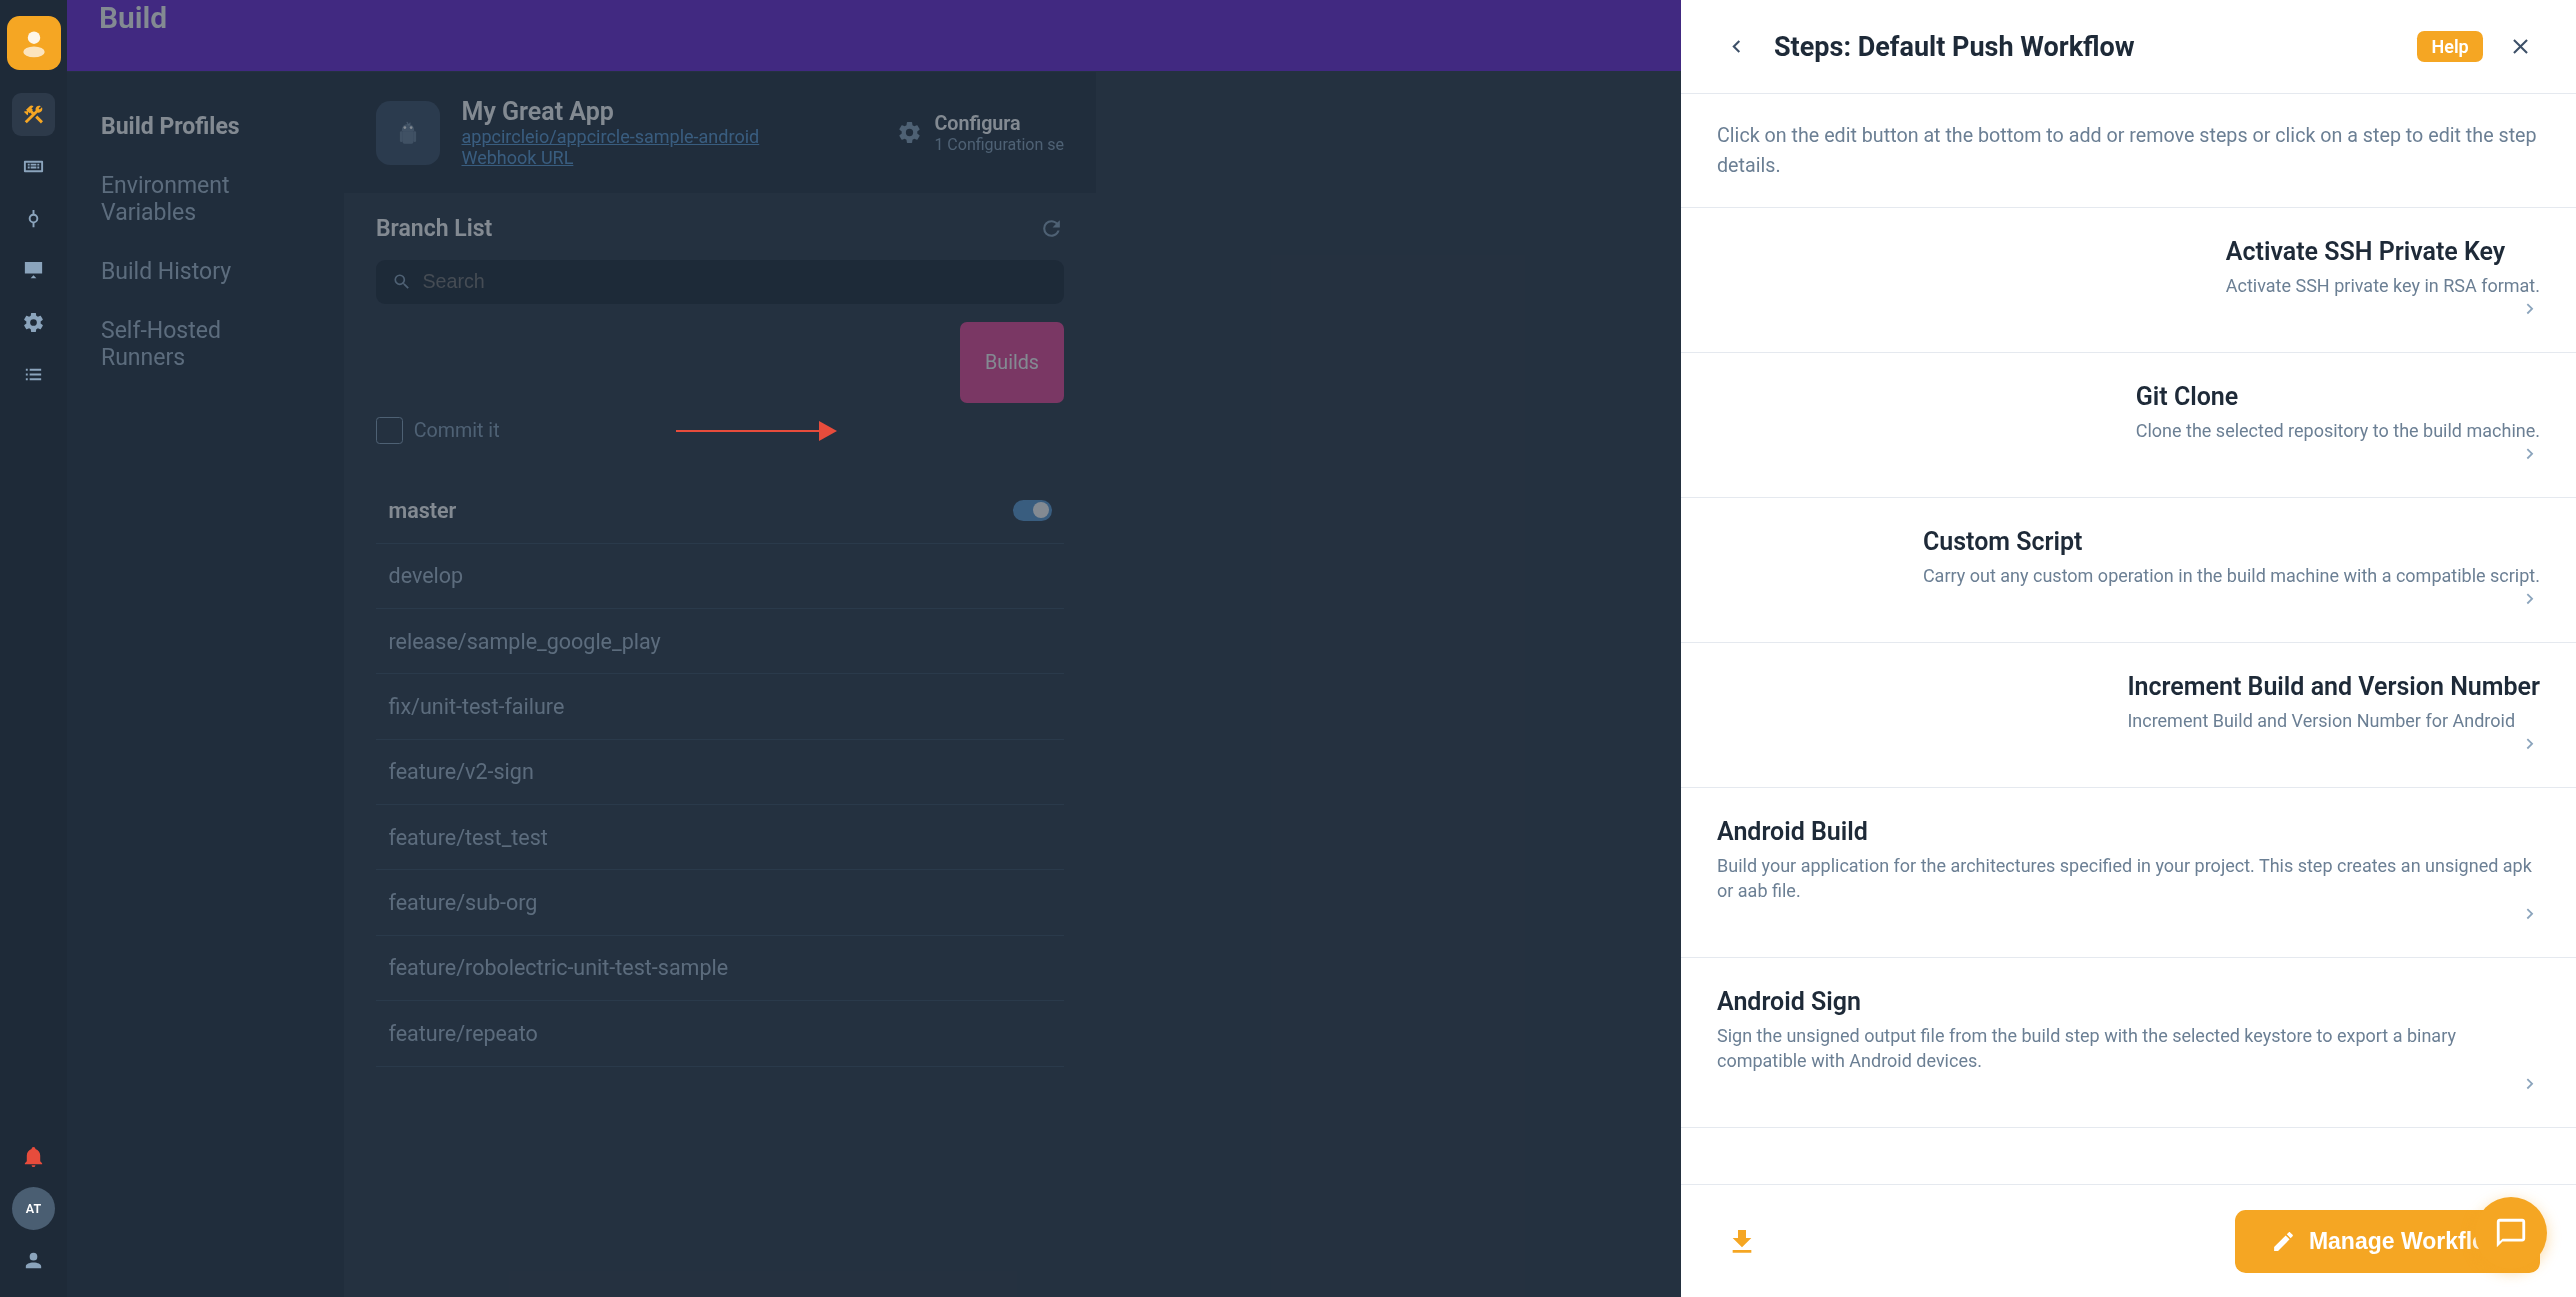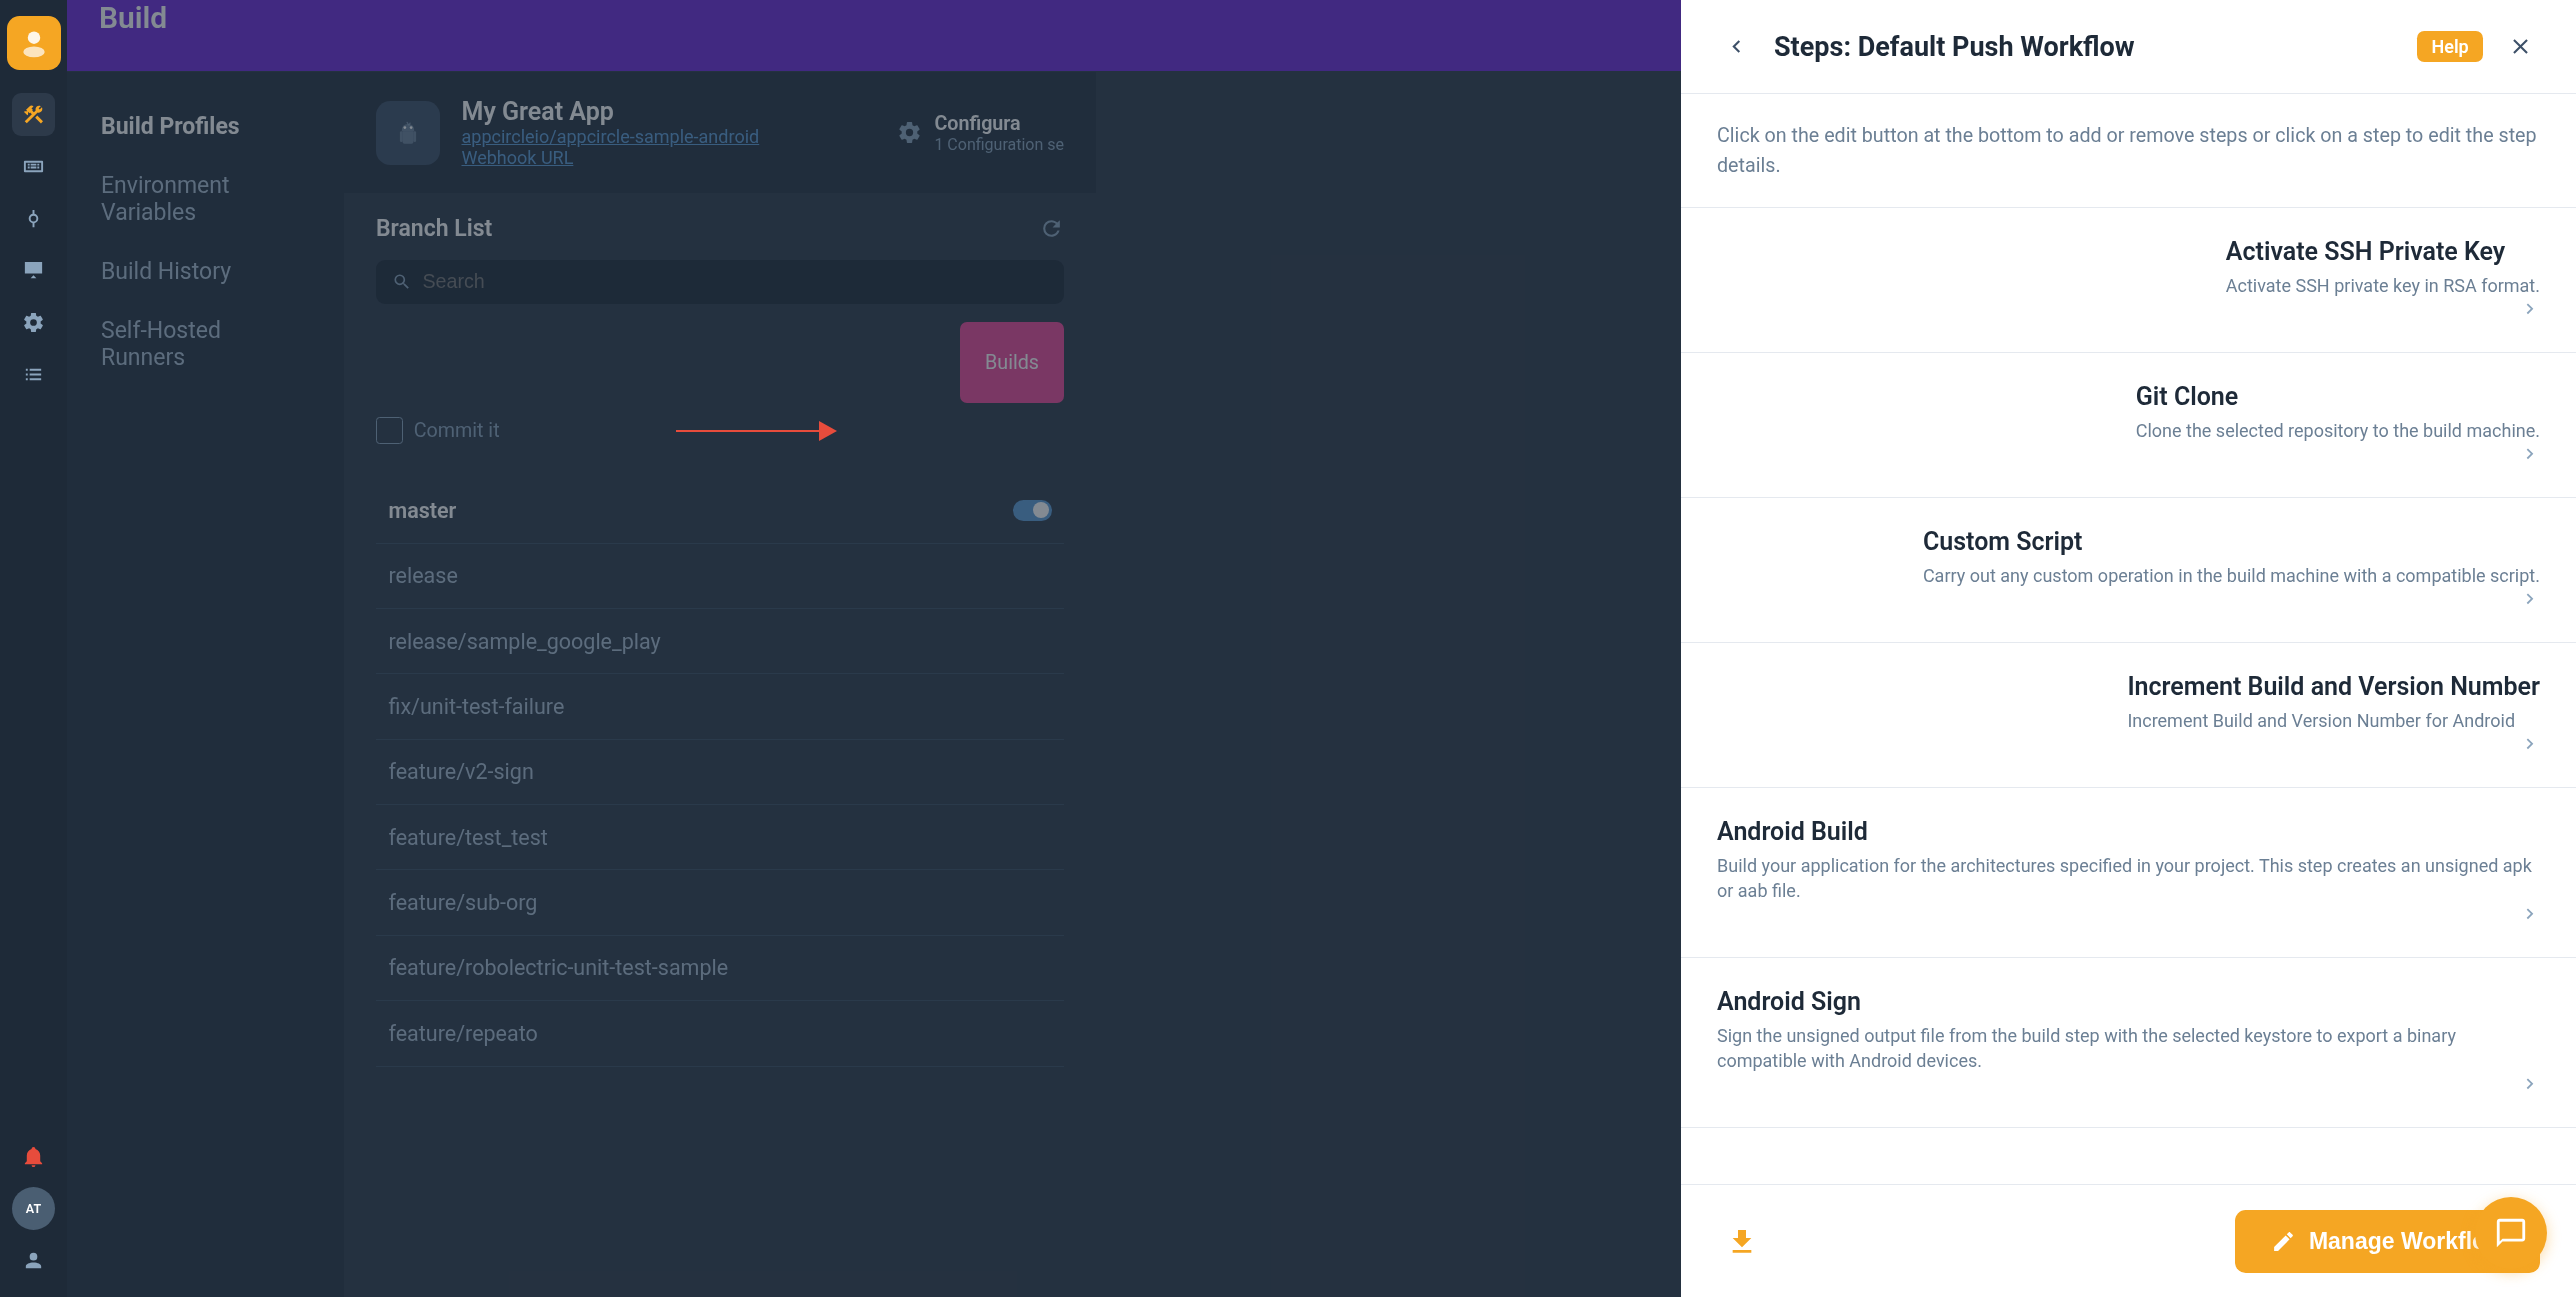--- a/index.html
+++ b/index.html
@@ -479,21 +479,21 @@
         <div style="display:flex;align-items:center;gap:10.7px;margin-bottom:34px;">
           <div style="width:27px;height:27px;border:1.8px solid #8ba4bc;border-radius:3.6px;background:transparent;"></div>
           <span style="color:#8ba4bc;font-size:19.7px;">Commit it</span>
         </div>
 
         <div class="branch-item master">
           <span>master</span>
           <div class="branch-toggle"></div>
         </div>
         <div class="branch-item">
-          <span>release</span>
+          <span>develop</span>
         </div>
         <div class="branch-item">
           <span>release/sample_google_play</span>
         </div>
         <div class="branch-item">
           <span>fix/unit-test-failure</span>
         </div>
         <div class="branch-item">
           <span>feature/v2-sign</span>
         </div>

